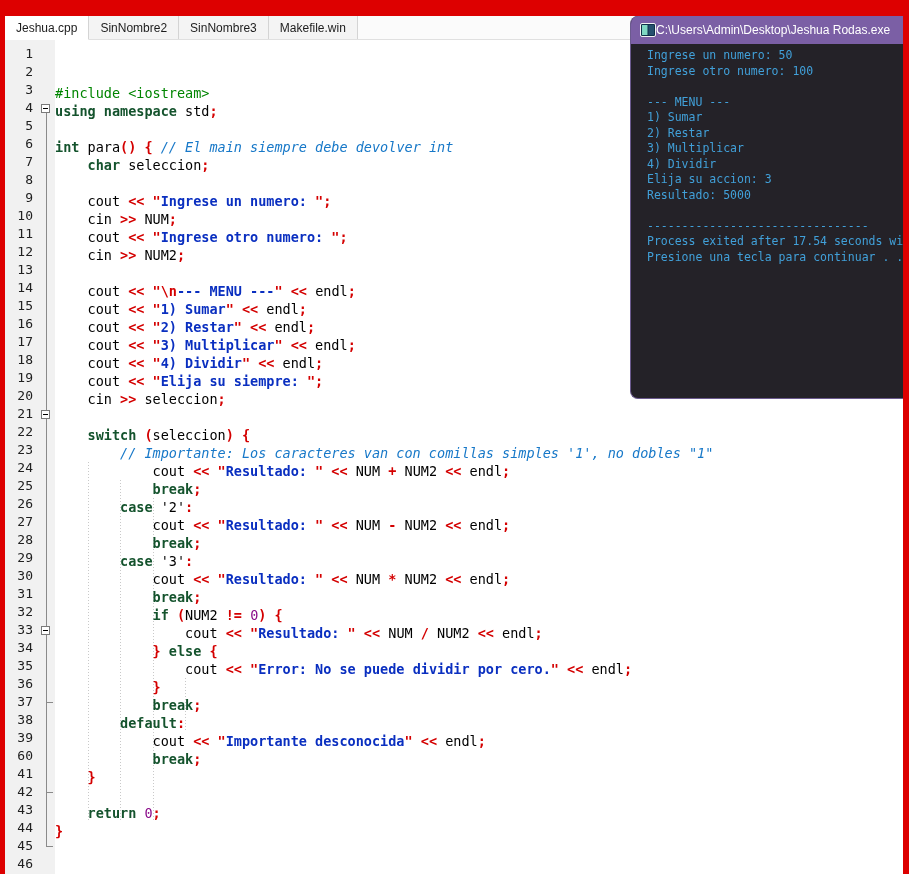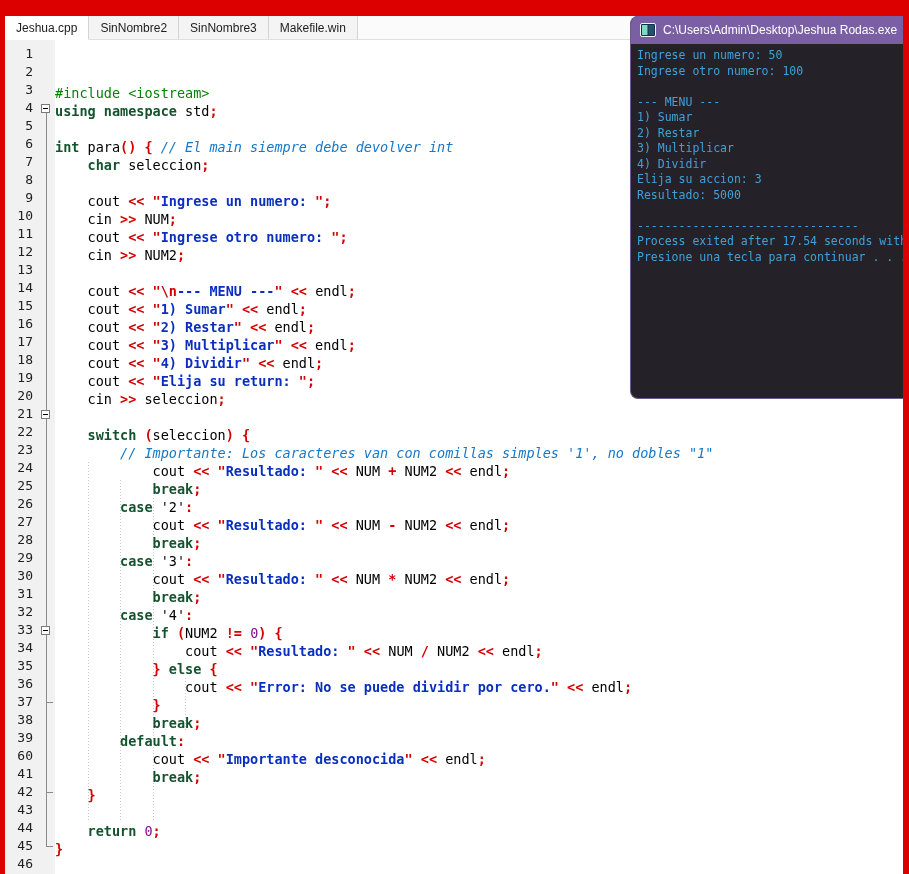--- a/index.html
+++ b/index.html
@@ -60,25 +60,25 @@
   
   .console{
     position:absolute;left:625px;top:0;width:273px;height:383px;z-index:10;
     border-radius:8px 0 0 8px;overflow:hidden;
     border-left:1px solid #6b5a8e;border-bottom:1px solid #6b5a8e;
     box-sizing:border-box;display:flex;flex-direction:column;
     background:var(--consoleBg,#242228);
   }
   .console-titlebar{
     height:28px;flex:0 0 28px;background:var(--titlebar,#7b5fa5);
-    display:flex;align-items:center;gap:7px;padding-left:9px;
+    display:flex;align-items:center;padding-left:9px;
     color:#fff;font-size:12px;
   }
   .console-body{
-    flex:1;padding:4px 0 0 6px;
+    flex:1;padding:4px 0 0 16px;
     font-family:"DejaVu Sans Mono","Liberation Mono",monospace;
     font-size:11.5px;line-height:15.5px;color:var(--consoleFg,#41a0d9);
     white-space:pre;overflow:hidden;
   }
   .console-line{height:15.5px;}
 </style>
 </head>
 <body style="--frame: #dd0000; --sym: #d40000; --str: #0a2fc0; --com: #1778c8; --pre: #008500; --num: #8a0b8a; --caret: #cdf5f9; --consoleBg: #242228; --consoleFg: #41a0d9; --titlebar: #7b5fa5;">
 
 <div class="window">
@@ -163,34 +163,33 @@
         <div class="code-line"><span class="tk-p">    cout </span><span class="tk-s">&lt;&lt; "</span><span class="tk-t">Ingrese un numero: </span><span class="tk-s">";</span></div>
         <div class="code-line"><span class="tk-p">    cin </span><span class="tk-s">&gt;&gt;</span><span class="tk-p"> NUM</span><span class="tk-s">;</span></div>
         <div class="code-line"><span class="tk-p">    cout </span><span class="tk-s">&lt;&lt; "</span><span class="tk-t">Ingrese otro numero: </span><span class="tk-s">";</span></div>
         <div class="code-line"><span class="tk-p">    cin </span><span class="tk-s">&gt;&gt;</span><span class="tk-p"> NUM2</span><span class="tk-s">;</span></div>
         <div class="code-line"></div>
         <div class="code-line"><span class="tk-p">    cout </span><span class="tk-s">&lt;&lt; "\n</span><span class="tk-t">--- MENU ---</span><span class="tk-s">" &lt;&lt;</span><span class="tk-p"> endl</span><span class="tk-s">;</span></div>
         <div class="code-line"><span class="tk-p">    cout </span><span class="tk-s">&lt;&lt; "</span><span class="tk-t">1) Sumar</span><span class="tk-s">" &lt;&lt;</span><span class="tk-p"> endl</span><span class="tk-s">;</span></div>
         <div class="code-line"><span class="tk-p">    cout </span><span class="tk-s">&lt;&lt; "</span><span class="tk-t">2) Restar</span><span class="tk-s">" &lt;&lt;</span><span class="tk-p"> endl</span><span class="tk-s">;</span></div>
         <div class="code-line"><span class="tk-p">    cout </span><span class="tk-s">&lt;&lt; "</span><span class="tk-t">3) Multiplicar</span><span class="tk-s">" &lt;&lt;</span><span class="tk-p"> endl</span><span class="tk-s">;</span></div>
         <div class="code-line"><span class="tk-p">    cout </span><span class="tk-s">&lt;&lt; "</span><span class="tk-t">4) Dividir</span><span class="tk-s">" &lt;&lt;</span><span class="tk-p"> endl</span><span class="tk-s">;</span></div>
-        <div class="code-line"><span class="tk-p">    cout </span><span class="tk-s">&lt;&lt; "</span><span class="tk-t">Elija su return: </span><span class="tk-s">";</span></div>
+        <div class="code-line"><span class="tk-p">    cout </span><span class="tk-s">&lt;&lt; "</span><span class="tk-t">Elija su siempre: </span><span class="tk-s">";</span></div>
         <div class="code-line"><span class="tk-p">    cin </span><span class="tk-s">&gt;&gt;</span><span class="tk-p"> seleccion</span><span class="tk-s">;</span></div>
         <div class="code-line"></div>
         <div class="code-line"><span class="tk-p">    </span><span class="tk-k">switch</span><span class="tk-p"> </span><span class="tk-s">(</span><span class="tk-p">seleccion</span><span class="tk-s">) {</span></div>
         <div class="code-line"><span class="tk-c">        // Importante: Los caracteres van con comillas simples '1', no dobles "1"</span></div>
         <div class="code-line"><span class="tk-p">            cout </span><span class="tk-s">&lt;&lt; "</span><span class="tk-t">Resultado: </span><span class="tk-s">" &lt;&lt;</span><span class="tk-p"> NUM </span><span class="tk-s">+</span><span class="tk-p"> NUM2 </span><span class="tk-s">&lt;&lt;</span><span class="tk-p"> endl</span><span class="tk-s">;</span></div>
         <div class="code-line"><span class="tk-p">            </span><span class="tk-k">break</span><span class="tk-s">;</span></div>
         <div class="code-line"><span class="tk-p">        </span><span class="tk-k">case</span><span class="tk-p"> '2'</span><span class="tk-s">:</span></div>
         <div class="code-line"><span class="tk-p">            cout </span><span class="tk-s">&lt;&lt; "</span><span class="tk-t">Resultado: </span><span class="tk-s">" &lt;&lt;</span><span class="tk-p"> NUM </span><span class="tk-s">-</span><span class="tk-p"> NUM2 </span><span class="tk-s">&lt;&lt;</span><span class="tk-p"> endl</span><span class="tk-s">;</span></div>
         <div class="code-line"><span class="tk-p">            </span><span class="tk-k">break</span><span class="tk-s">;</span></div>
         <div class="code-line"><span class="tk-p">        </span><span class="tk-k">case</span><span class="tk-p"> '3'</span><span class="tk-s">:</span></div>
         <div class="code-line"><span class="tk-p">            cout </span><span class="tk-s">&lt;&lt; "</span><span class="tk-t">Resultado: </span><span class="tk-s">" &lt;&lt;</span><span class="tk-p"> NUM </span><span class="tk-s">*</span><span class="tk-p"> NUM2 </span><span class="tk-s">&lt;&lt;</span><span class="tk-p"> endl</span><span class="tk-s">;</span></div>
         <div class="code-line"><span class="tk-p">            </span><span class="tk-k">break</span><span class="tk-s">;</span></div>
-        <div class="code-line"><span class="tk-p">        </span><span class="tk-k">case</span><span class="tk-p"> '4'</span><span class="tk-s">:</span></div>
         <div class="code-line"><span class="tk-p">            </span><span class="tk-k">if</span><span class="tk-p"> </span><span class="tk-s">(</span><span class="tk-p">NUM2 </span><span class="tk-s">!=</span><span class="tk-p"> </span><span class="tk-n">0</span><span class="tk-s">) {</span></div>
         <div class="code-line"><span class="tk-p">                cout </span><span class="tk-s">&lt;&lt; "</span><span class="tk-t">Resultado: </span><span class="tk-s">" &lt;&lt;</span><span class="tk-p"> NUM </span><span class="tk-s">/</span><span class="tk-p"> NUM2 </span><span class="tk-s">&lt;&lt;</span><span class="tk-p"> endl</span><span class="tk-s">;</span></div>
         <div class="code-line"><span class="tk-p">            </span><span class="tk-s">}</span><span class="tk-p"> </span><span class="tk-k">else</span><span class="tk-p"> </span><span class="tk-s">{</span></div>
         <div class="code-line"><span class="tk-p">                cout </span><span class="tk-s">&lt;&lt; "</span><span class="tk-t">Error: No se puede dividir por cero.</span><span class="tk-s">" &lt;&lt;</span><span class="tk-p"> endl</span><span class="tk-s">;</span></div>
         <div class="code-line"><span class="tk-p">            </span><span class="tk-s">}</span></div>
         <div class="code-line"><span class="tk-p">            </span><span class="tk-k">break</span><span class="tk-s">;</span></div>
         <div class="code-line"><span class="tk-p">        </span><span class="tk-k">default</span><span class="tk-s">:</span></div>
         <div class="code-line"><span class="tk-p">            cout </span><span class="tk-s">&lt;&lt; "</span><span class="tk-t">Importante desconocida</span><span class="tk-s">" &lt;&lt;</span><span class="tk-p"> endl</span><span class="tk-s">;</span></div>
         <div class="code-line"><span class="tk-p">            </span><span class="tk-k">break</span><span class="tk-s">;</span></div>
         <div class="code-line"><span class="tk-p">    </span><span class="tk-s">}</span></div>

